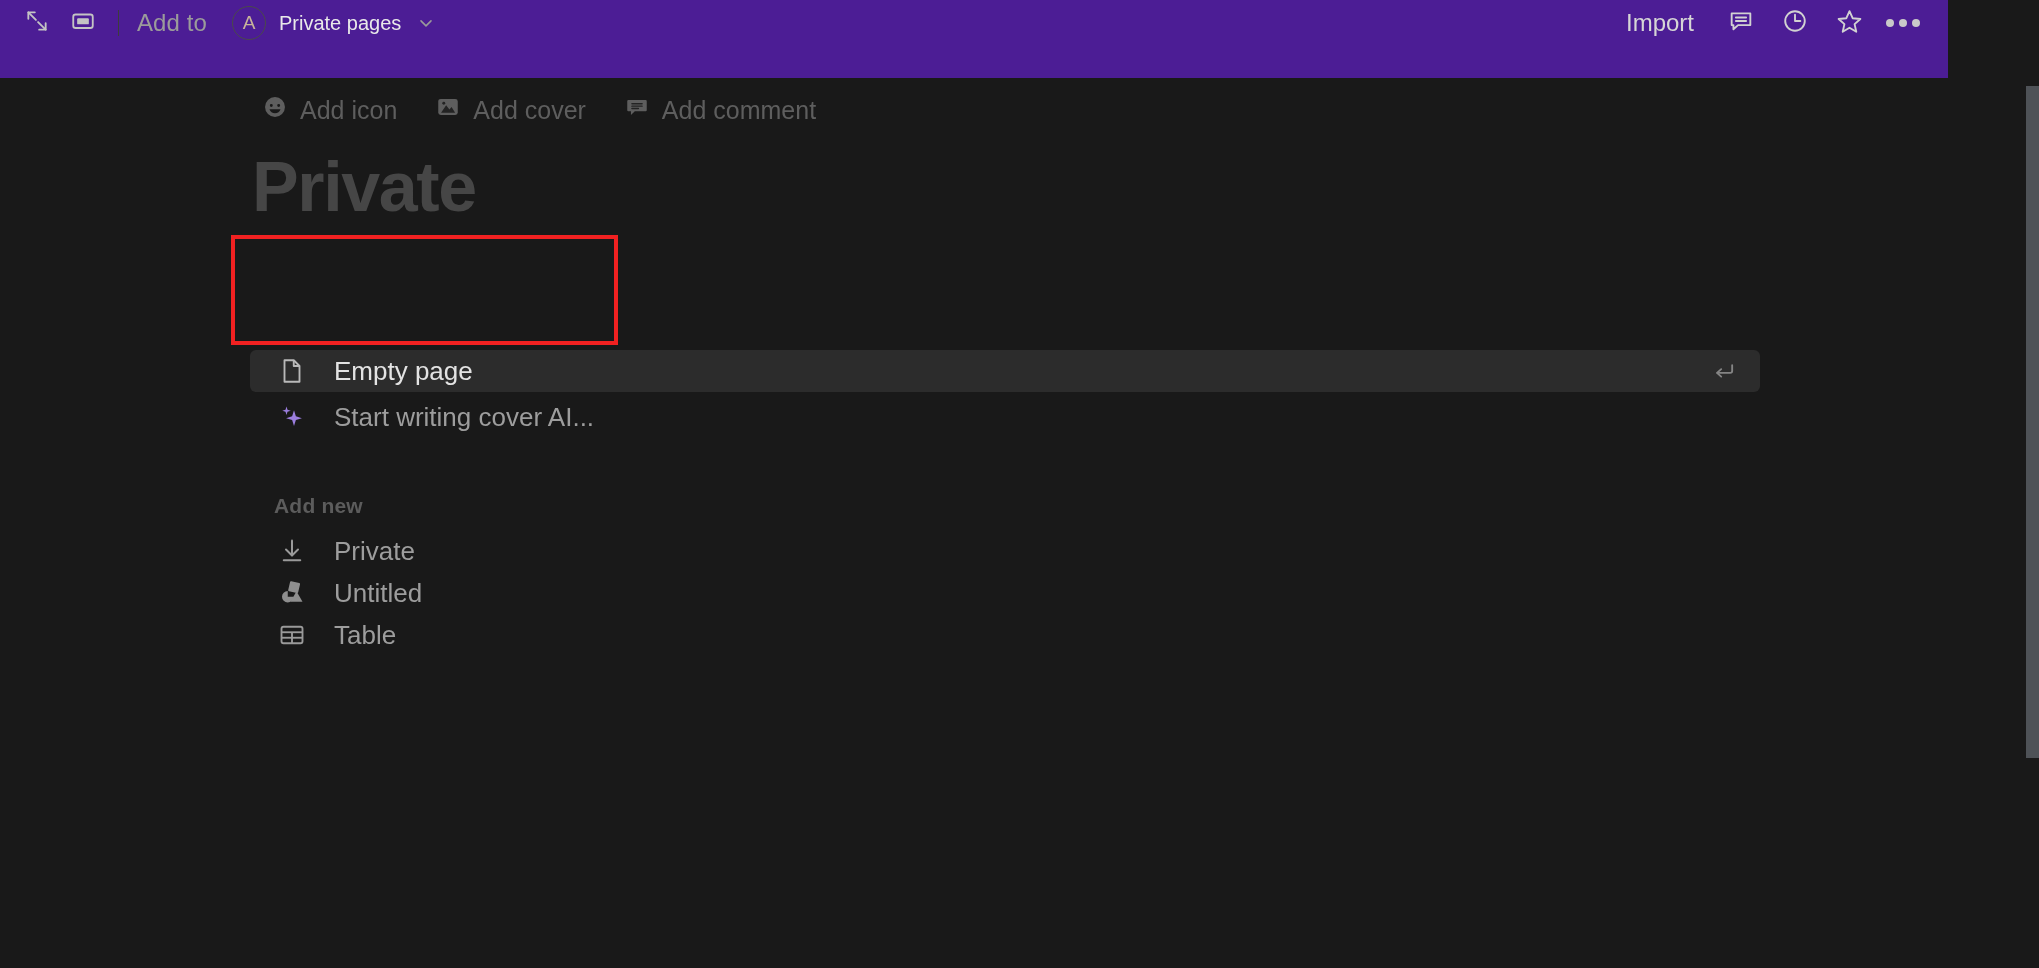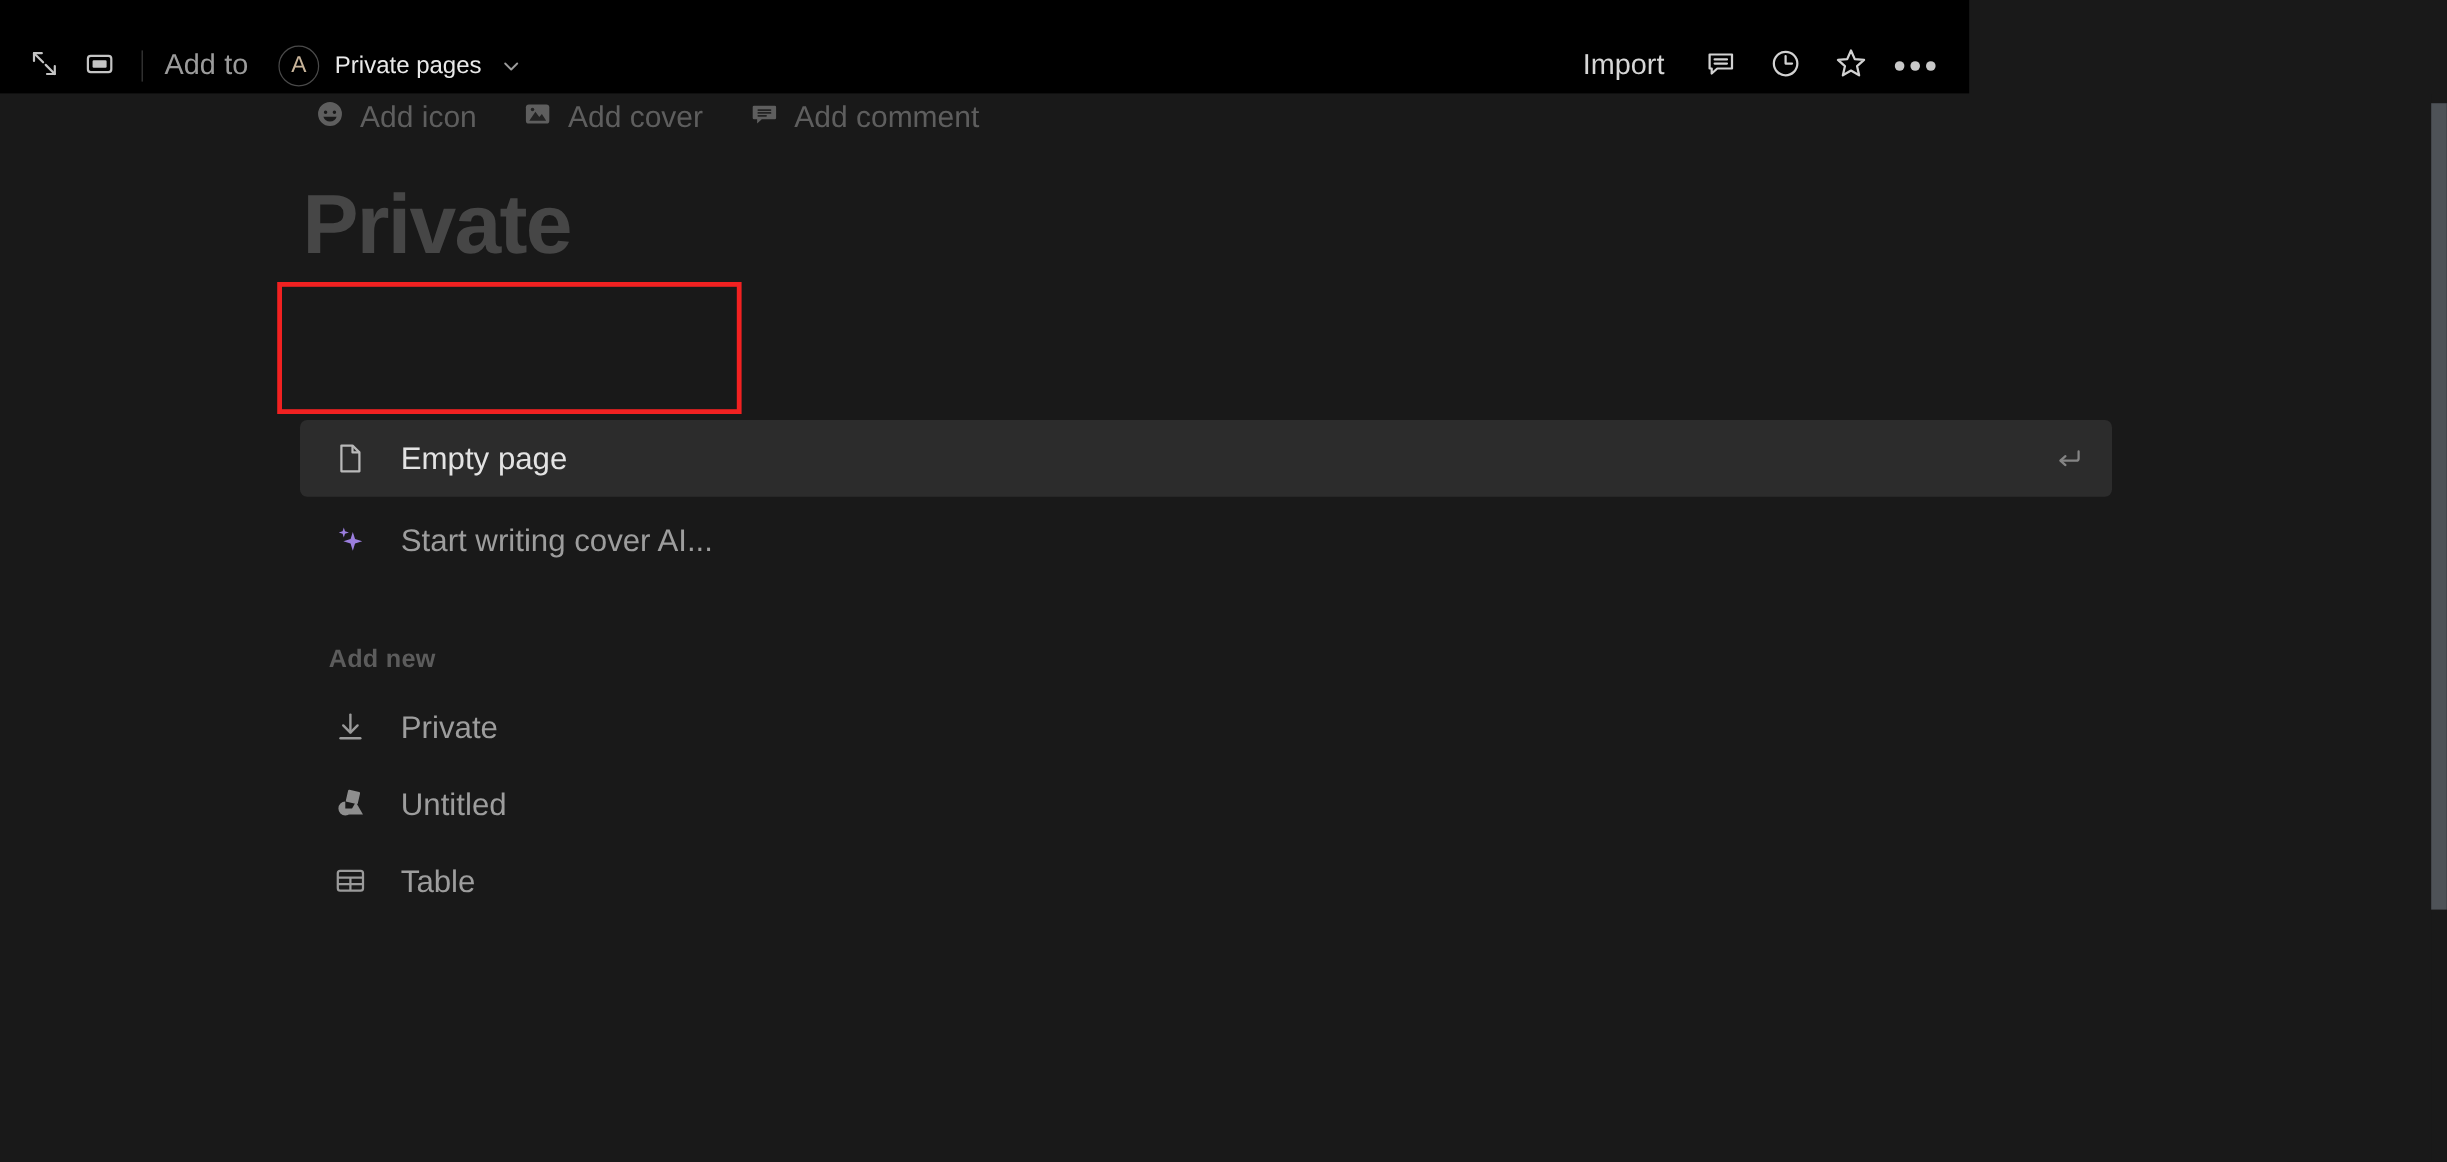--- a/index.html
+++ b/index.html
@@ -10,25 +10,25 @@
     background: #191919;
     overflow: hidden;
     font-family: "Liberation Sans", sans-serif;
     -webkit-font-smoothing: antialiased;
   }
 
   
   .topbar {
     position: absolute;
     top: 0; left: 0;
-    width: 1641px;
+    width: 1948px;
     height: 78px;
-    background: #000000;
-    display: flex;
-    align-items: flex-end;
+    background: #4c1d95;
+    display: flex;
+    align-items: flex-start;
   }
 
   .topbar-left {
     display: flex;
     align-items: center;
     padding-left: 14px;
     gap: 0px;
   }
 
   .icon-btn {
@@ -134,21 +134,21 @@
     top: 78px;
     left: 0;
     width: 2026px;
     height: 890px;
     background: #191919;
   }
 
   
   .page-opts {
     position: absolute;
-    top: 76px;
+    top: 88px;
     left: 252px;
     display: flex;
     align-items: center;
     gap: 0px;
     justify-content: space-between;
   }
 
   .page-opt {
     display: flex;
     align-items: center;
@@ -190,21 +190,21 @@
   .menu {
     position: absolute;
     top: 350px;
     left: 250px;
     width: 1510px;
   }
 
   .menu-row {
     display: flex;
     align-items: center;
-    height: 64px;
+    height: 42px;
     border-radius: 6px;
     padding-left: 24px;
     padding-right: 22px;
     cursor: pointer;
     position: relative;
   }
   .menu-row.selected { background: #2c2c2c; }
 
   .menu-ico {
     width: 36px;

